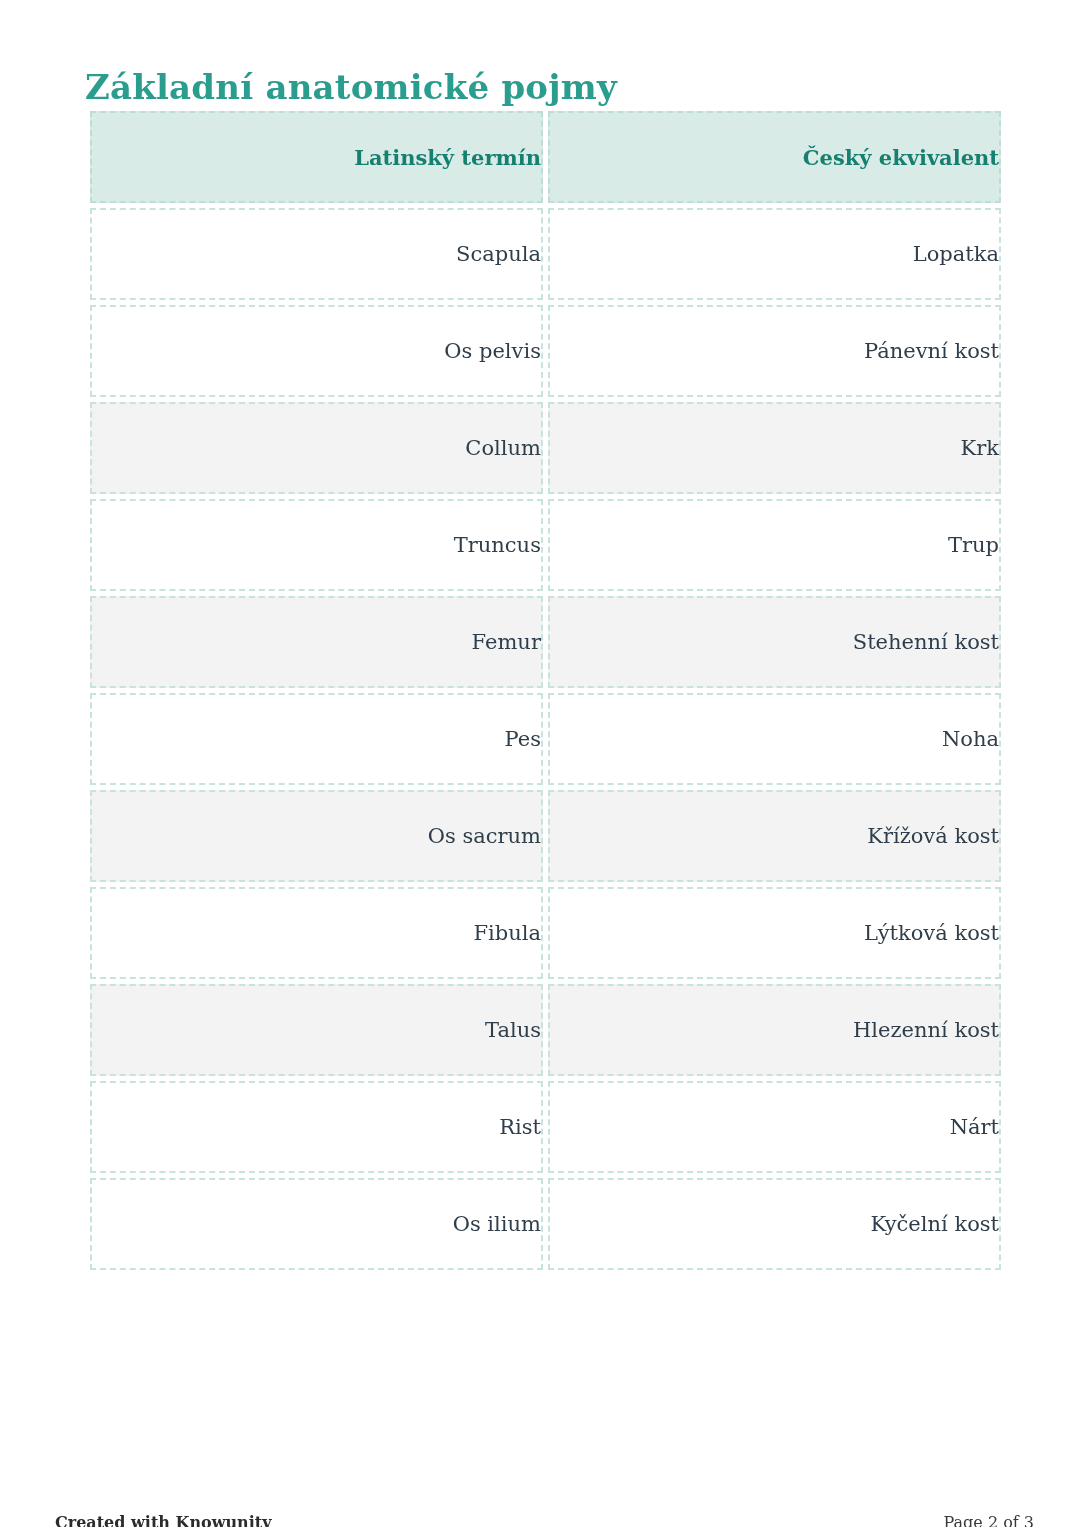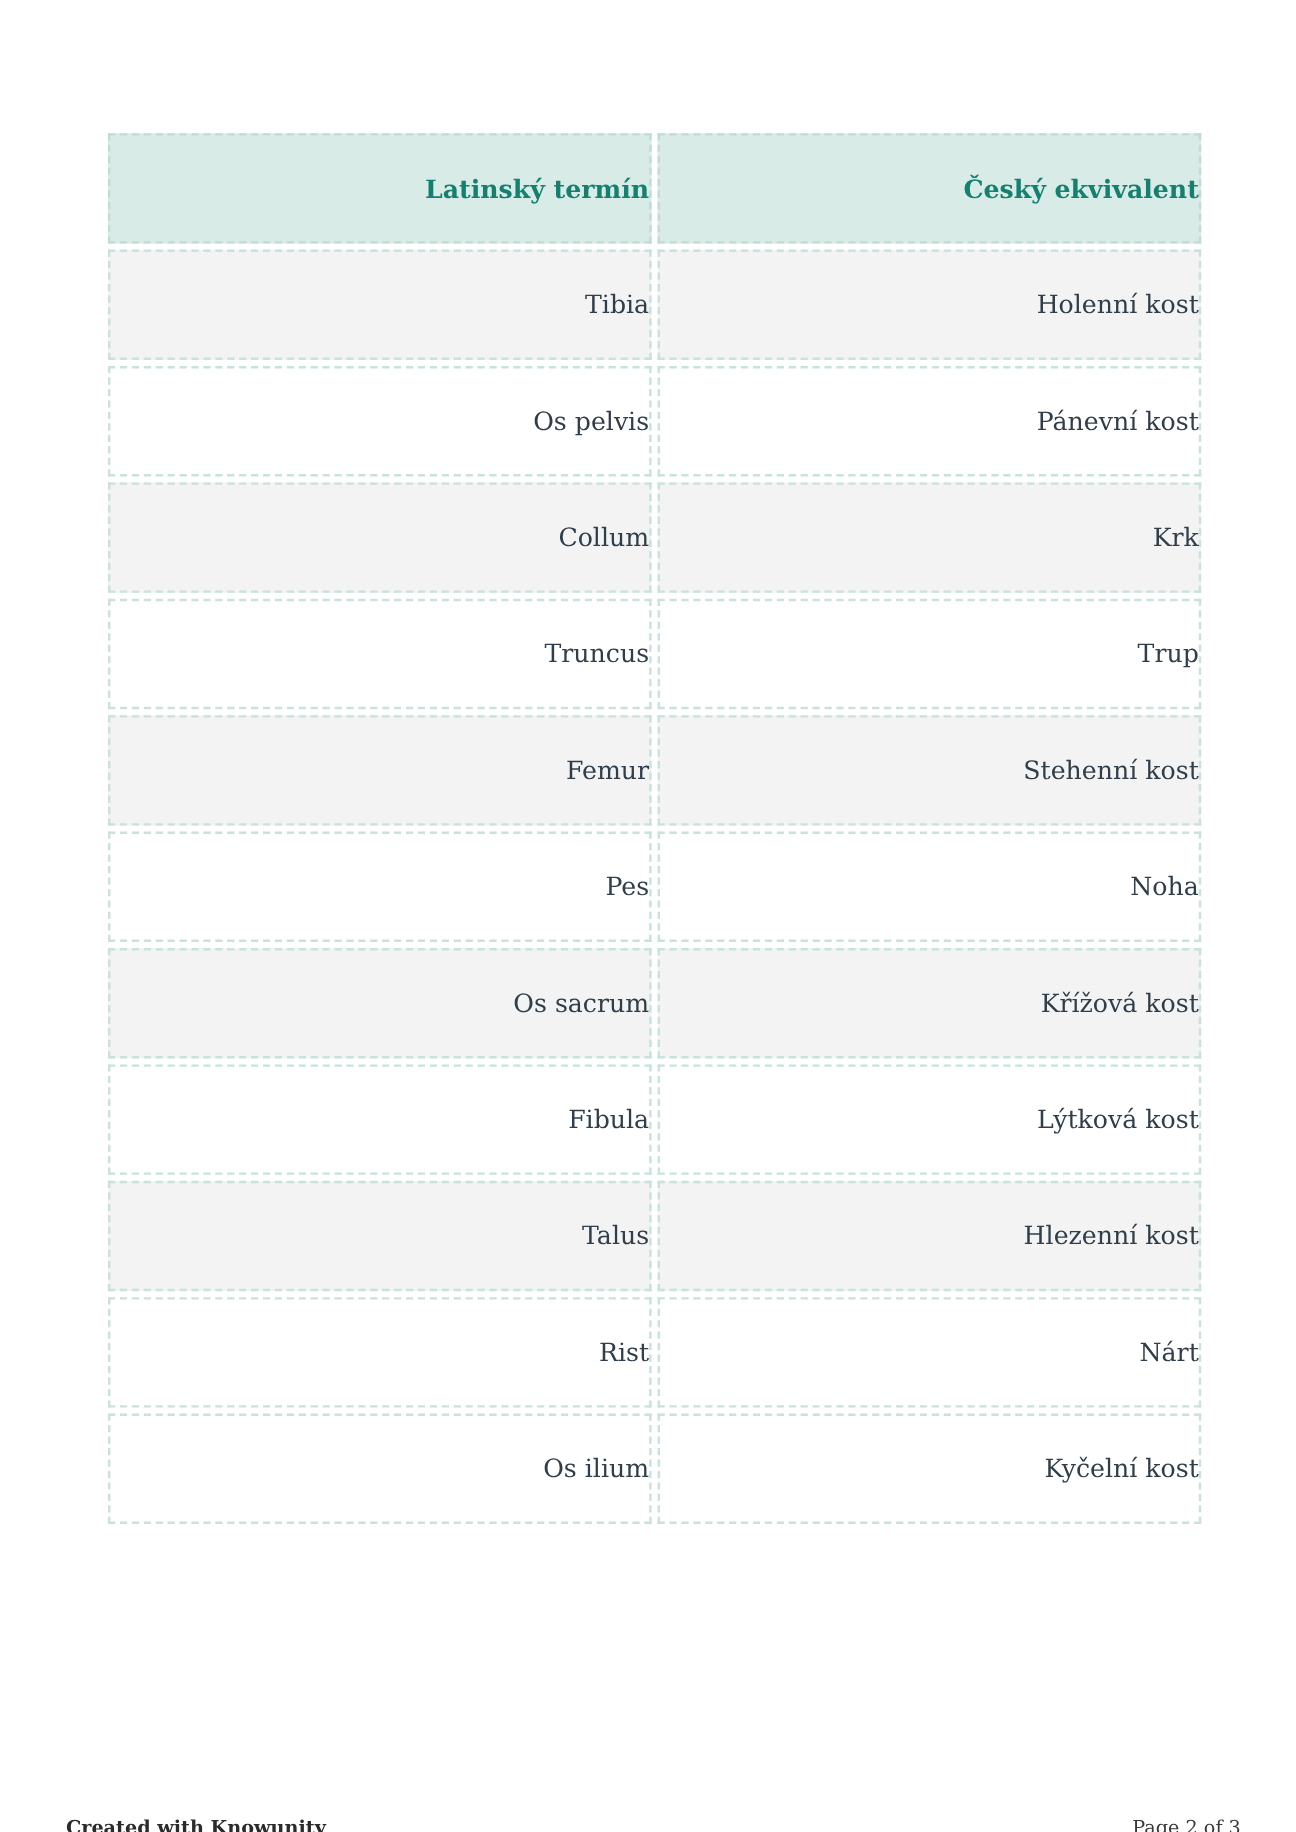--- a/index.html
+++ b/index.html
@@ -70,32 +70,33 @@
     font-size: 16px;
     font-weight: normal;
     color: #3a3a3a;
   }
 </style>
 </head>
 <body>
 
 <div class="page">
 
+  <h1 class="doc-title">Základní anatomické pojmy</h1>
 
   <table class="terms-table">
     <thead>
       <tr>
         <th>Latinský termín</th>
         <th>Český ekvivalent</th>
       </tr>
     </thead>
     <tbody id="table-body">
-        <tr class="row-odd">
-          <td>Tibia</td>
-          <td>Holenní kost</td>
+        <tr class="row-even">
+          <td>Scapula</td>
+          <td>Lopatka</td>
         </tr>
         <tr class="row-even">
           <td>Os pelvis</td>
           <td>Pánevní kost</td>
         </tr>
         <tr class="row-odd">
           <td>Collum</td>
           <td>Krk</td>
         </tr>
         <tr class="row-even">

